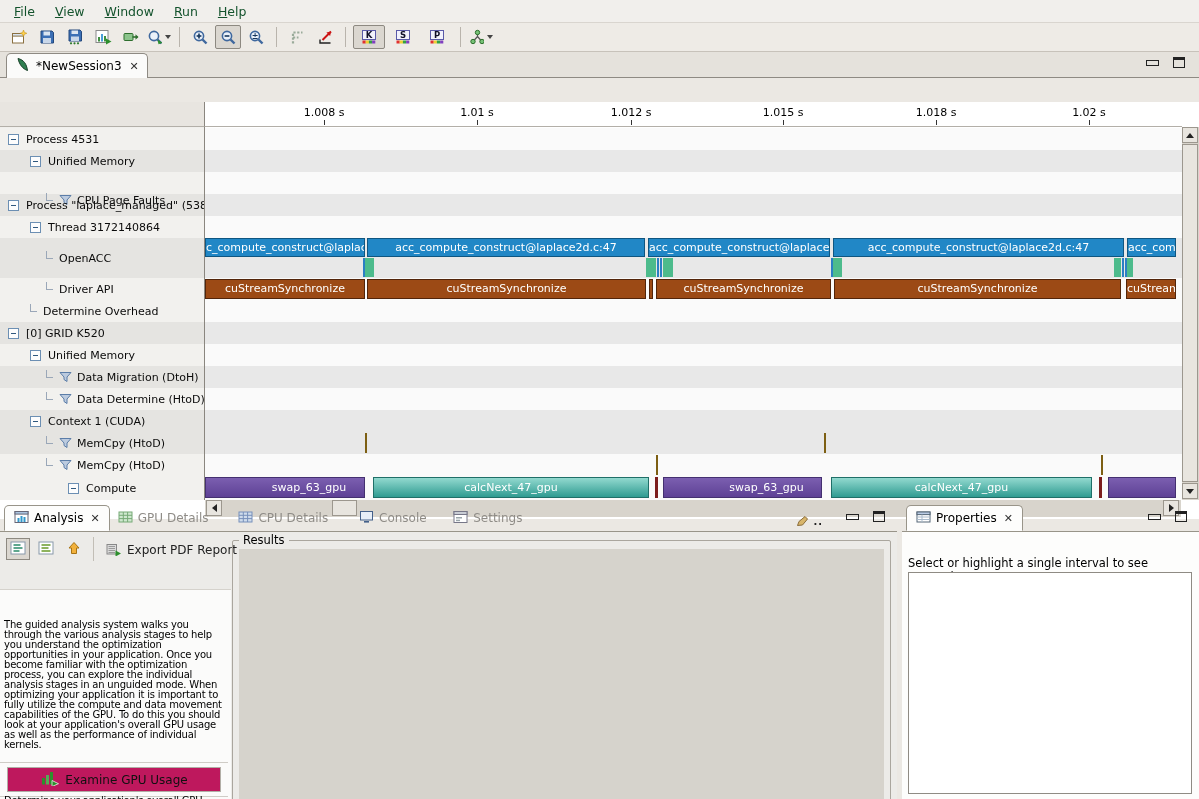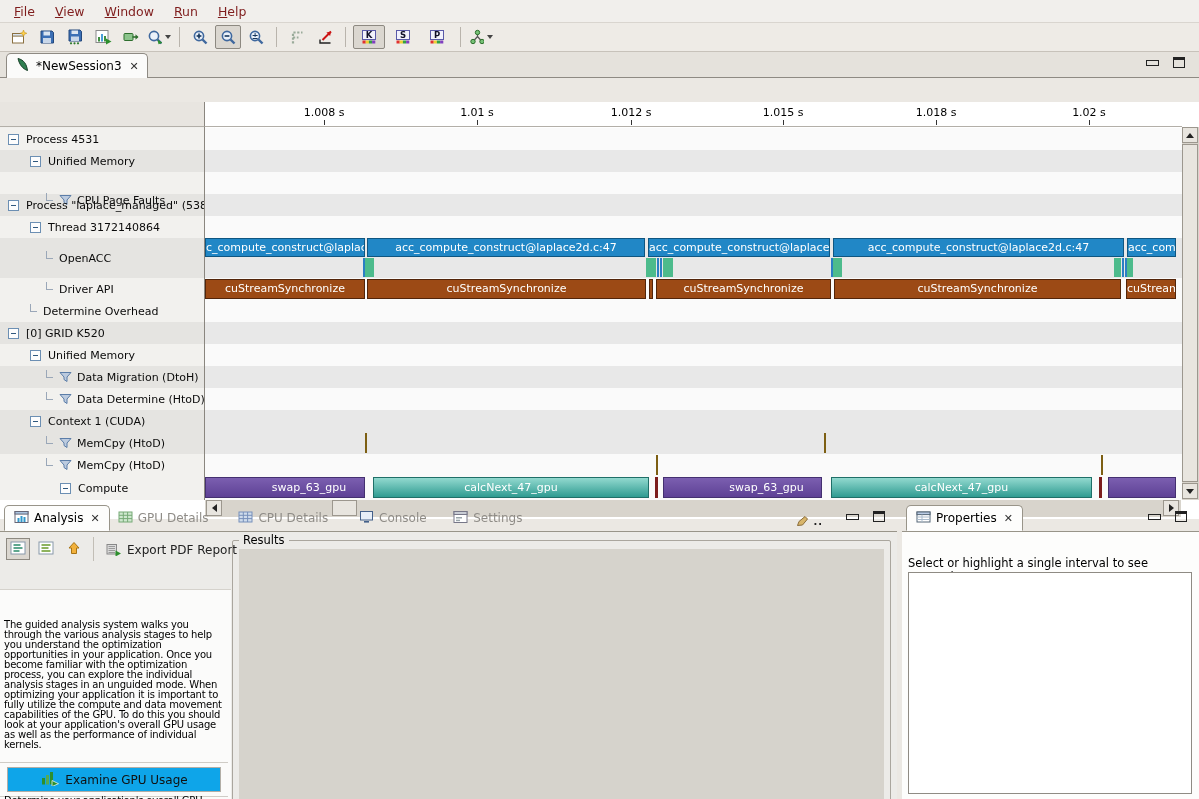--- a/index.html
+++ b/index.html
@@ -3,21 +3,21 @@
 <meta charset="utf-8">
 <style>
   * { box-sizing: border-box; margin: 0; padding: 0; }
   html,body { width:1199px; height:799px; }
   body { font-family:"DejaVu Sans", sans-serif; }
   #app { position:relative; width:1199px; height:799px; background:#ebe8e3; overflow:hidden; }
 
   
   #menubar { position:absolute; left:0; top:0; width:1199px; height:23px; background:#f1efec;
              border-bottom:1px solid #d9d5cf; display:flex; align-items:center; padding-left:4px; }
-  .menu-item { display:inline-block; font-size:12.5px; color:#7f1d1d; padding:3px 10px; cursor:default; }
+  .menu-item { display:inline-block; font-size:12.5px; color:#14532d; padding:3px 10px; cursor:default; }
   .menu-item::first-letter { text-decoration:underline; }
 
   
   #toolbar { position:absolute; left:0; top:23px; width:1199px; height:29px; background:#eeebe6;
              border-bottom:1px solid #c7c2ba; display:flex; align-items:center; padding-left:5px; }
   .tbtn { width:26px; height:24px; display:flex; align-items:center; justify-content:center;
           margin:0 1px; border:1px solid transparent; }
   .tbtn.wide { width:32px; }
   .tbtn.pressed { border:1px solid #8d8981; background:#dbd7d0; border-radius:2px; }
   .tsep { width:1px; height:20px; background:#b9b4ac; margin:0 6px; }
@@ -100,21 +100,21 @@
 
   #analysis-col { position:absolute; left:0; top:57px; width:231px; height:211px; background:#fbfbfa;
                   border-top:1px solid #d5d2cc; }
   #analysis-header { position:absolute; left:2px; top:3px; width:226px; height:22px;
                      background:linear-gradient(#7fa9cd,#6693bb); border:1px solid #44719c;
                      font-size:11.5px; font-weight:bold; color:#000; line-height:20px; padding-left:6px; }
   #analysis-body { position:absolute; left:4px; top:30px; width:224px; font-size:10px; line-height:10px;
                    letter-spacing:-0.2px; color:#000; }
   #examine-wrap { position:absolute; left:0px; top:172px; width:228px; border-top:1px solid #cfccc6;
                   border-bottom:1px solid #cfccc6; padding:4px 7px; background:#fbfbfa; }
-  #examine-btn { width:214px; height:25px; background:#0ea5e9; border:1px solid #b2aea6;
+  #examine-btn { width:214px; height:25px; background:#be185d; border:1px solid #b2aea6;
                  display:flex; align-items:center; justify-content:center; gap:6px; font-size:12px; color:#111; }
   #analysis-foot { position:absolute; left:4px; top:206px; width:225px; font-size:10px; line-height:10.5px;
                    letter-spacing:-0.2px; color:#000; }
 
   #results-group { position:absolute; left:232px; top:8px; width:659px; height:296px;
                    border:1px solid #aaa69e; border-radius:2px; }
   #results-label { position:absolute; left:6px; top:-8px; background:#ecebe8; padding:0 4px;
                    font-size:11.5px; color:#000; }
   #results-inner { position:absolute; left:6px; top:8px; right:6px; bottom:6px; background:#d6d3cc; }
 
@@ -391,21 +391,21 @@
         </div>
         <div class="titem" style="left: 46px; top: 327px; height: 22px;">
           <div class="branch"></div>
           <div class="funnel">
             <svg width="13" height="12">
               <path d="M1 1.5h11L8 6v4.5L5 8.5V6z" fill="#bccbdf" stroke="#5b7da8"></path>
             </svg>
           </div>
           <span>MemCpy (HtoD)</span>
         </div>
-        <div class="titem" style="left: 36px; top: 349px; height: 24px; padding-left: 24px;">
+        <div class="titem" style="left: 44px; top: 349px; height: 24px; padding-left: 24px;">
           <div class="minusbox"></div>
           <span>Compute</span>
         </div>
       </div>
     <div id="rows">
         <div class="stripe" style="top: 1px; height: 22px; background: rgb(250, 250, 250);"></div>
         <div class="stripe" style="top: 23px; height: 22px; background: rgb(232, 232, 232);"></div>
         <div class="stripe" style="top: 45px; height: 22px; background: rgb(250, 250, 250);"></div>
         <div class="stripe" style="top: 67px; height: 22px; background: rgb(232, 232, 232);"></div>
         <div class="stripe" style="top: 89px; height: 22px; background: rgb(250, 250, 250);"></div>

